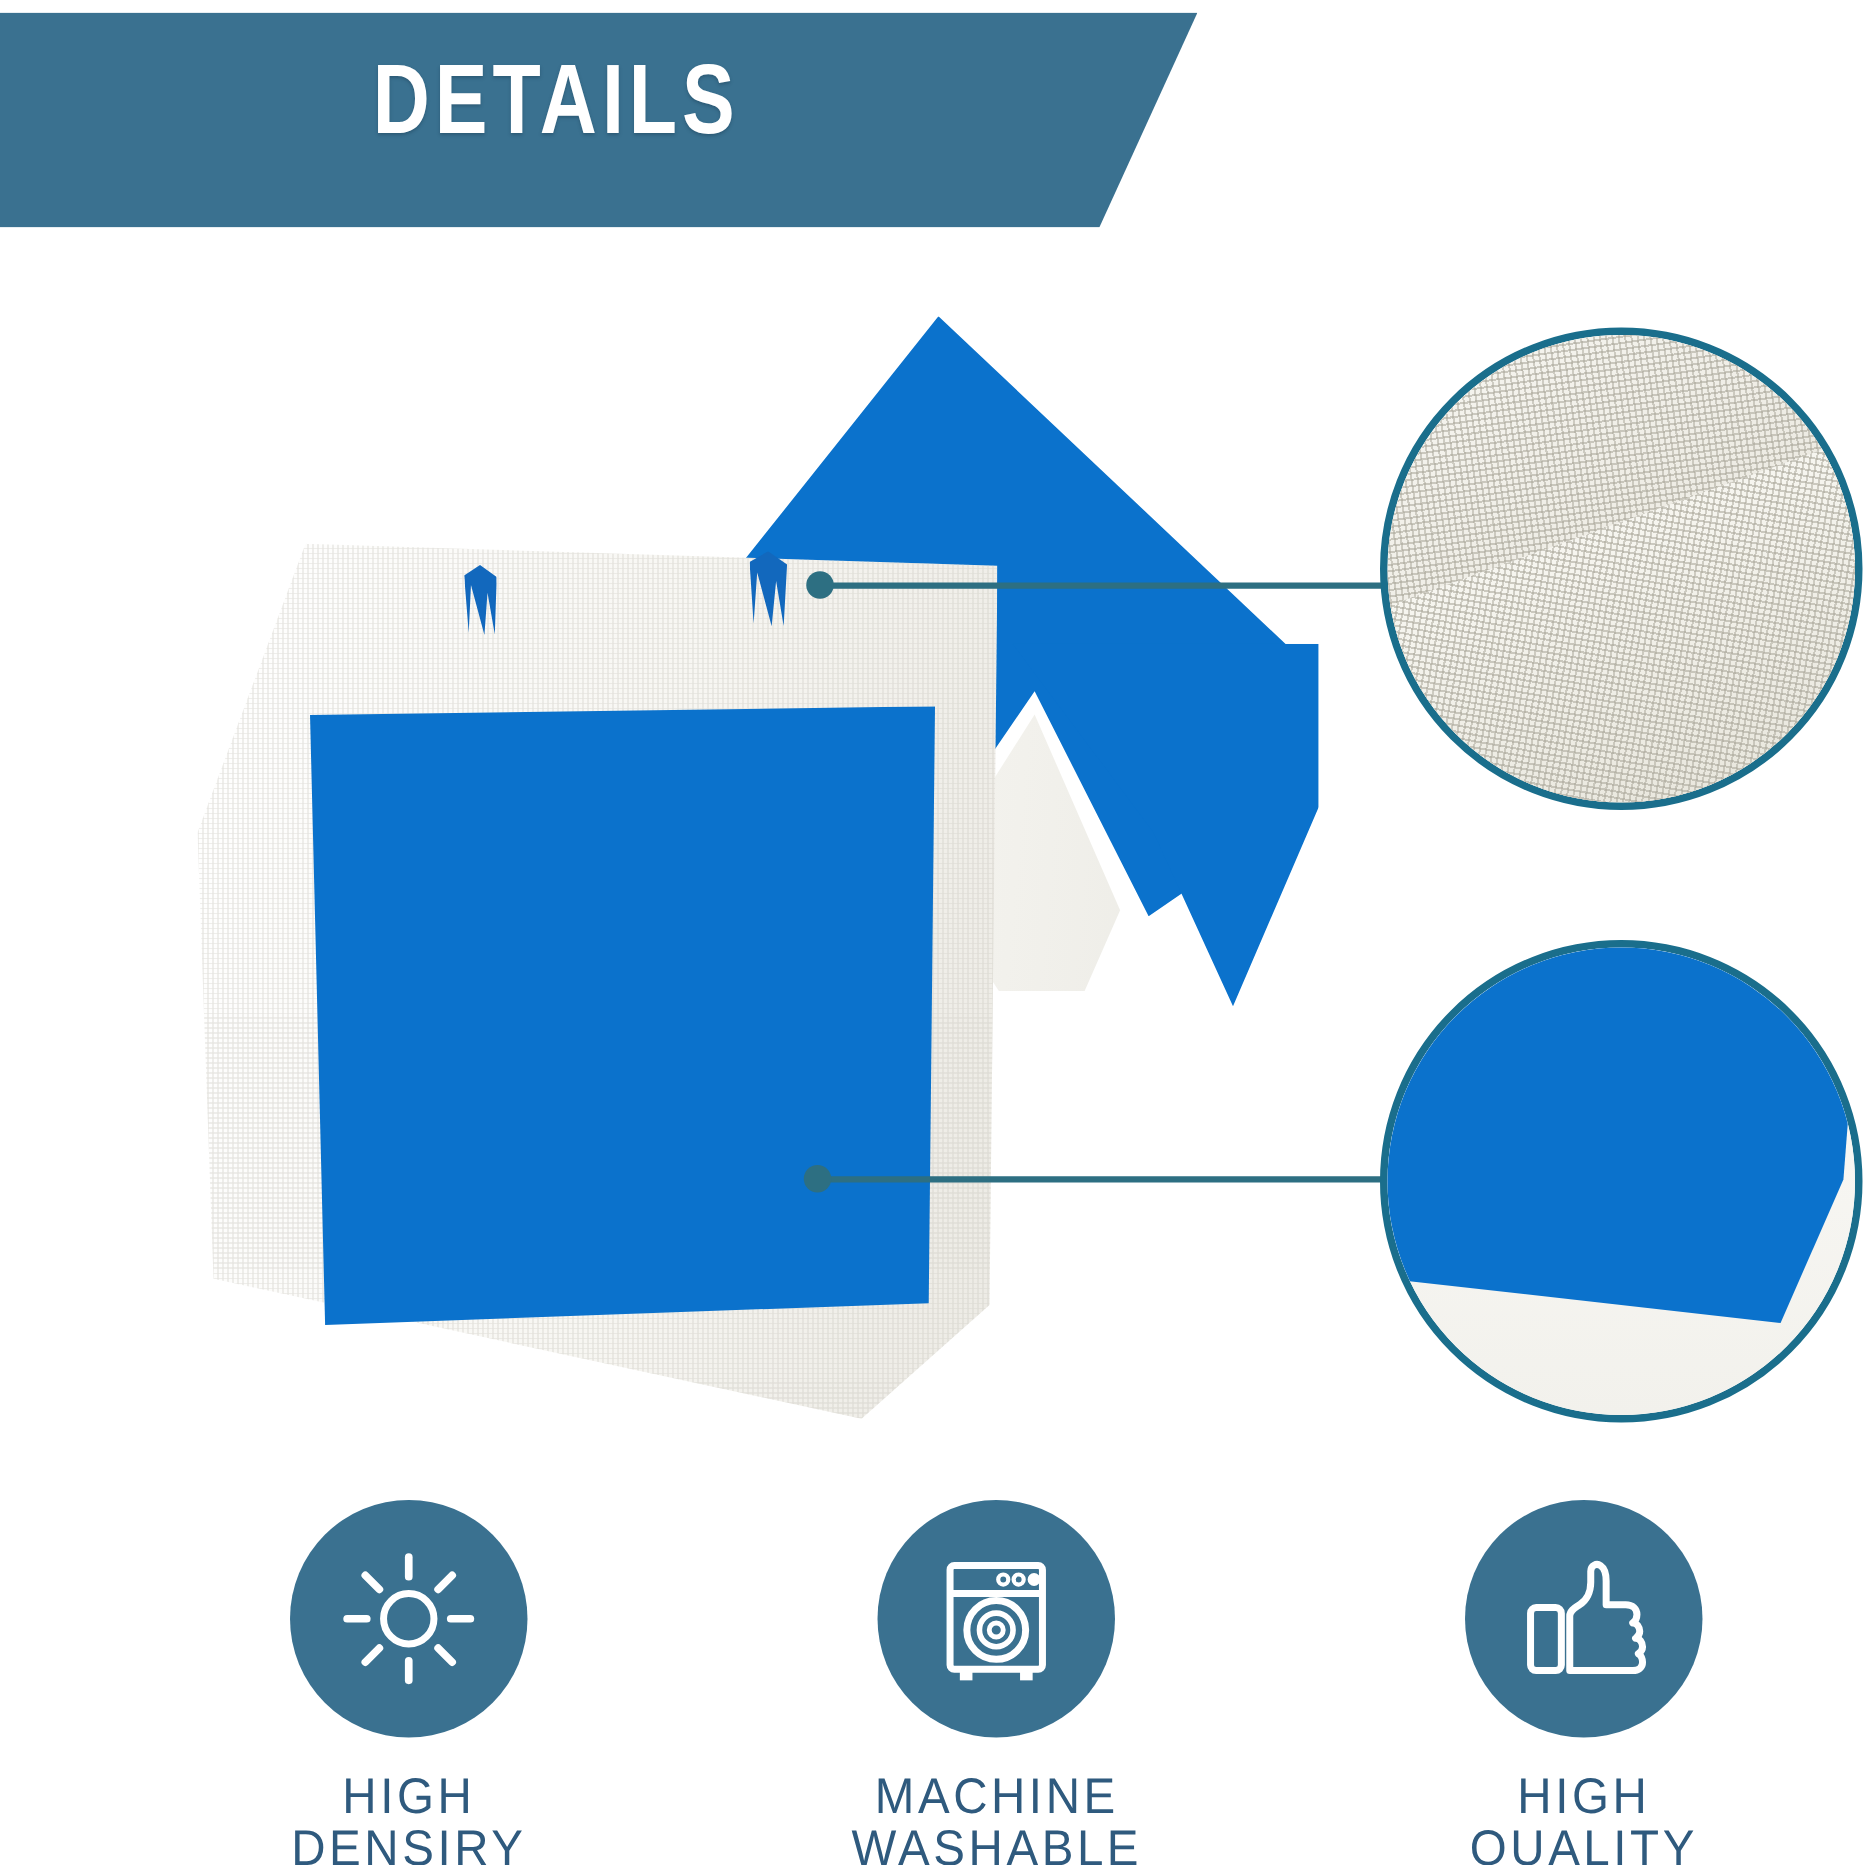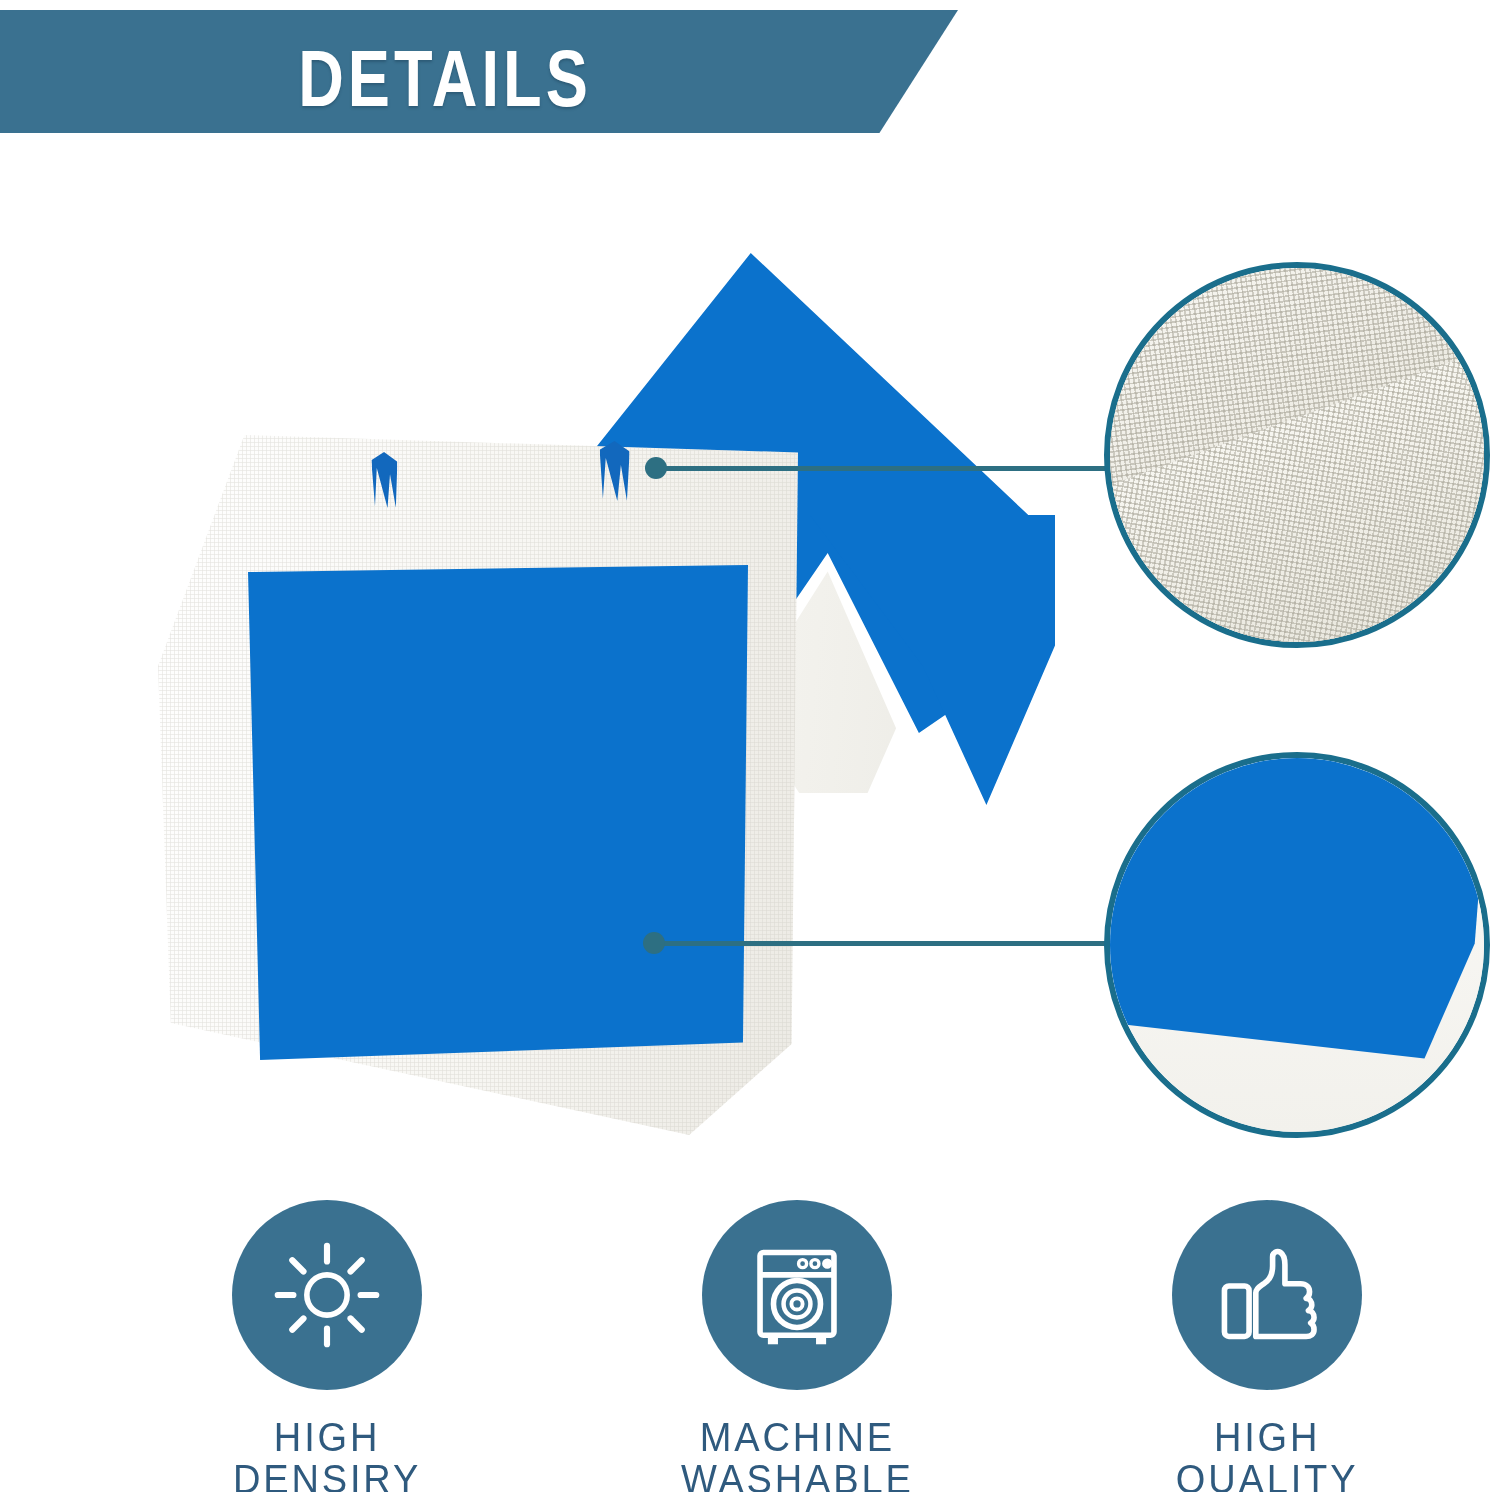--- a/index.html
+++ b/index.html
@@ -4,21 +4,21 @@
 <style>
   html,body{margin:0;padding:0;background:#ffffff;}
   body{
     width:1500px;height:1492px;position:relative;overflow:hidden;
     font-family:"Liberation Sans","DejaVu Sans",sans-serif;
     background:#ffffff;
   }
 
   
   #header-banner{
-    position:absolute;left:0;top:10px;width:958px;height:123px;
+    position:absolute;left:0;top:10px;width:958px;height:172px;
   }
   #header-banner .banner-shape{
     position:absolute;inset:0;
     background:#3a7190;
     -webkit-clip-path:polygon(0 0, 100% 0, 91.8% 100%, 0 100%);
     clip-path:polygon(0 0, 100% 0, 91.8% 100%, 0 100%);
   }
   #header-banner .banner-shadow{
     position:absolute;left:0;top:6px;width:100%;height:100%;
     background:rgba(120,140,155,0.35);

